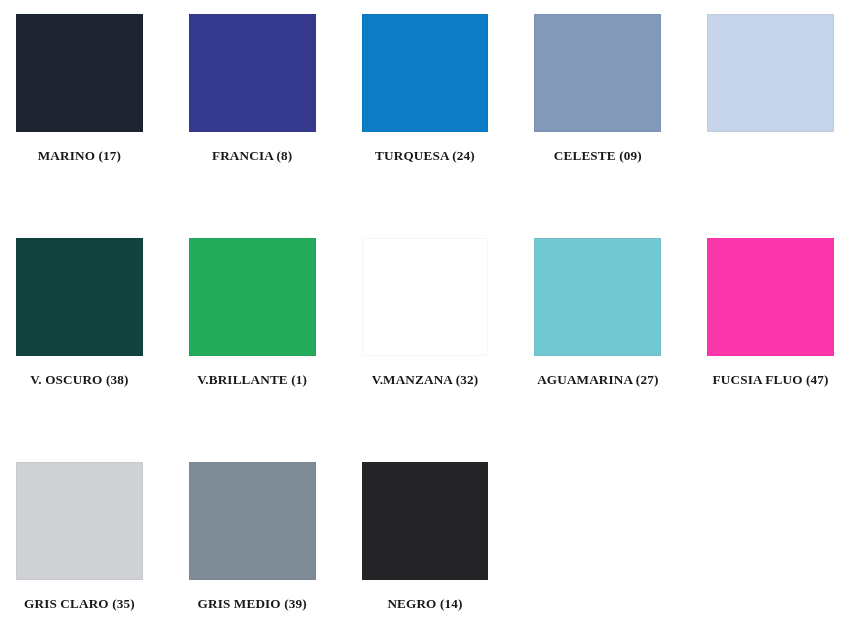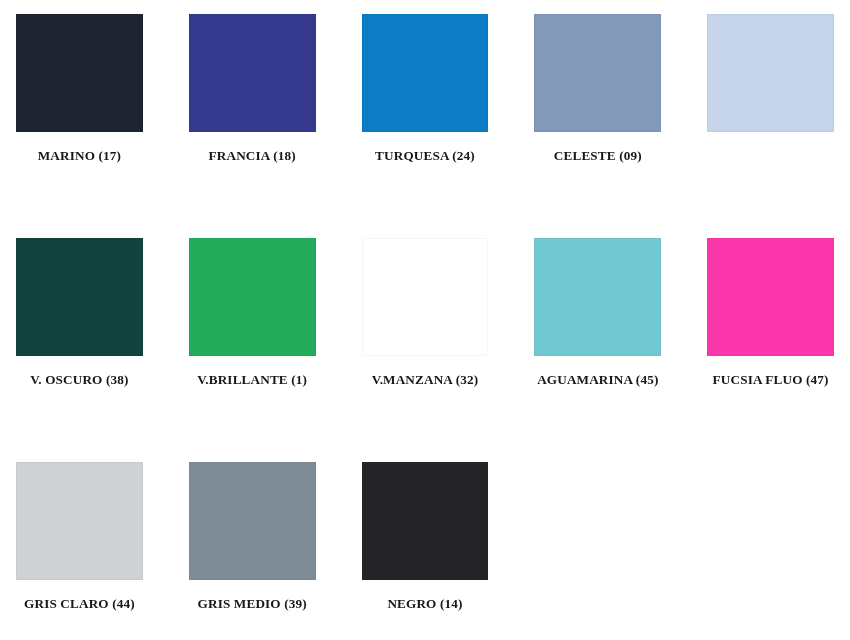--- a/index.html
+++ b/index.html
@@ -64,21 +64,21 @@
 </head>
 <body style="background-color: rgb(255, 255, 255);">
 
 <main id="swatch-grid">
     <div class="swatch-cell">
       <div class="swatch-chip" style="background-color: rgb(30, 36, 48);"></div>
       <span class="swatch-label">MARINO (17)</span>
     </div>
     <div class="swatch-cell">
       <div class="swatch-chip" style="background-color: rgb(53, 58, 143);"></div>
-      <span class="swatch-label">FRANCIA (18)</span>
+      <span class="swatch-label">FRANCIA (8)</span>
     </div>
     <div class="swatch-cell">
       <div class="swatch-chip" style="background-color: rgb(12, 124, 196);"></div>
       <span class="swatch-label">TURQUESA (24)</span>
     </div>
     <div class="swatch-cell">
       <div class="swatch-chip" style="background-color: rgb(130, 153, 186);"></div>
       <span class="swatch-label">CELESTE (09)</span>
     </div>
     <div class="swatch-cell">
@@ -91,29 +91,29 @@
     <div class="swatch-cell">
       <div class="swatch-chip" style="background-color: rgb(35, 171, 92);"></div>
       <span class="swatch-label">V.BRILLANTE (1)</span>
     </div>
     <div class="swatch-cell">
       <div class="swatch-chip"></div>
       <span class="swatch-label">V.MANZANA (32)</span>
     </div>
     <div class="swatch-cell">
       <div class="swatch-chip" style="background-color: rgb(114, 200, 208);"></div>
-      <span class="swatch-label">AGUAMARINA (45)</span>
+      <span class="swatch-label">AGUAMARINA (27)</span>
     </div>
     <div class="swatch-cell">
       <div class="swatch-chip" style="background-color: rgb(251, 55, 171);"></div>
       <span class="swatch-label">FUCSIA FLUO (47)</span>
     </div>
     <div class="swatch-cell">
       <div class="swatch-chip" style="background-color: rgb(207, 209, 212);"></div>
-      <span class="swatch-label">GRIS CLARO (44)</span>
+      <span class="swatch-label">GRIS CLARO (35)</span>
     </div>
     <div class="swatch-cell">
       <div class="swatch-chip" style="background-color: rgb(127, 140, 152);"></div>
       <span class="swatch-label">GRIS MEDIO (39)</span>
     </div>
     <div class="swatch-cell">
       <div class="swatch-chip" style="background-color: rgb(37, 37, 40);"></div>
       <span class="swatch-label">NEGRO (14)</span>
     </div>
     <div class="swatch-cell is-empty"></div>

